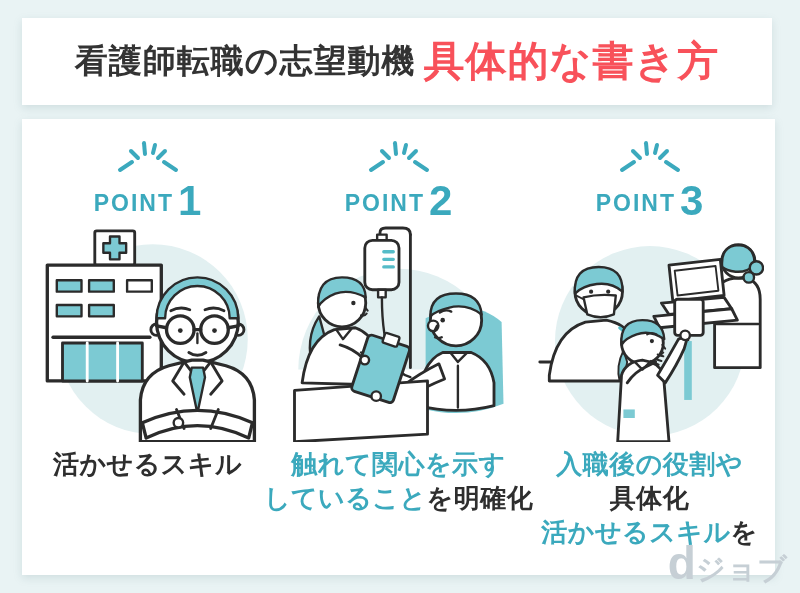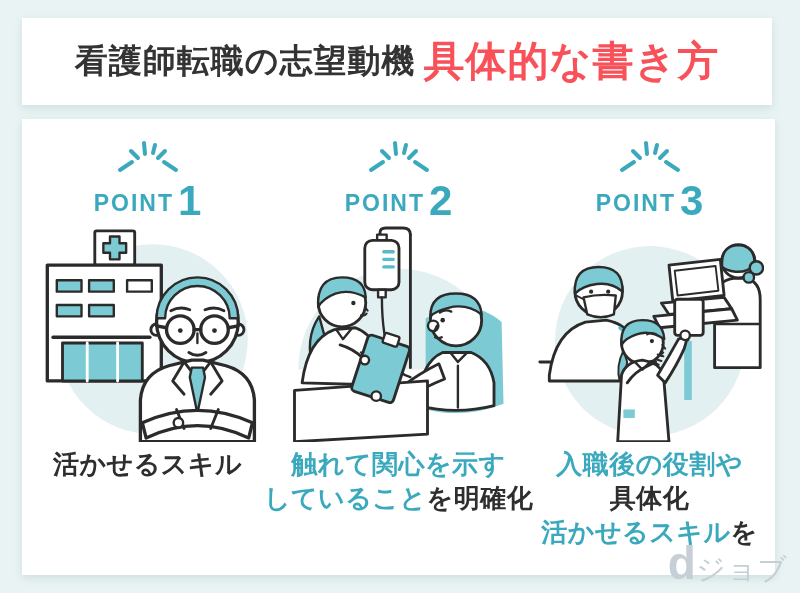--- a/index.html
+++ b/index.html
@@ -38,21 +38,21 @@
   .illo{width:228px;height:219px;margin-top:4px;flex:0 0 auto}
   .caption{margin-top:6px;text-align:center}
   .cap-line{font-size:26px;font-weight:800;line-height:1.3;letter-spacing:.5px;white-space:nowrap}
   .seg-teal{color:var(--teal)}
   .seg-dark{color:var(--cap-dark)}
   .logo{
     position:absolute;right:12px;bottom:3px;display:flex;align-items:baseline;
     color:var(--logo-gray);z-index:5;
   }
   .logo-d{font-size:46px;font-weight:bold;line-height:.8}
-  .logo-name{font-size:29px;font-weight:normal;letter-spacing:1px}
+  .logo-name{font-size:29px;font-weight:bold;letter-spacing:1px}
   
   .ln{fill:none;stroke:var(--line);stroke-linecap:round;stroke-linejoin:round}
   .fw{fill:#fff;stroke:var(--line);stroke-linecap:round;stroke-linejoin:round}
   .ft{fill:var(--teal-fill);stroke:var(--line);stroke-linejoin:round}
   .ftn{fill:var(--teal-fill)}
   .fc{fill:var(--circle-bg)}
   .fd{fill:var(--line)}
   .lt{fill:none;stroke:var(--teal-strong);stroke-linecap:round}
   .lw{fill:none;stroke:#fff;stroke-linecap:round}
   .ray{fill:none;stroke:var(--teal);stroke-width:4;stroke-linecap:round}

